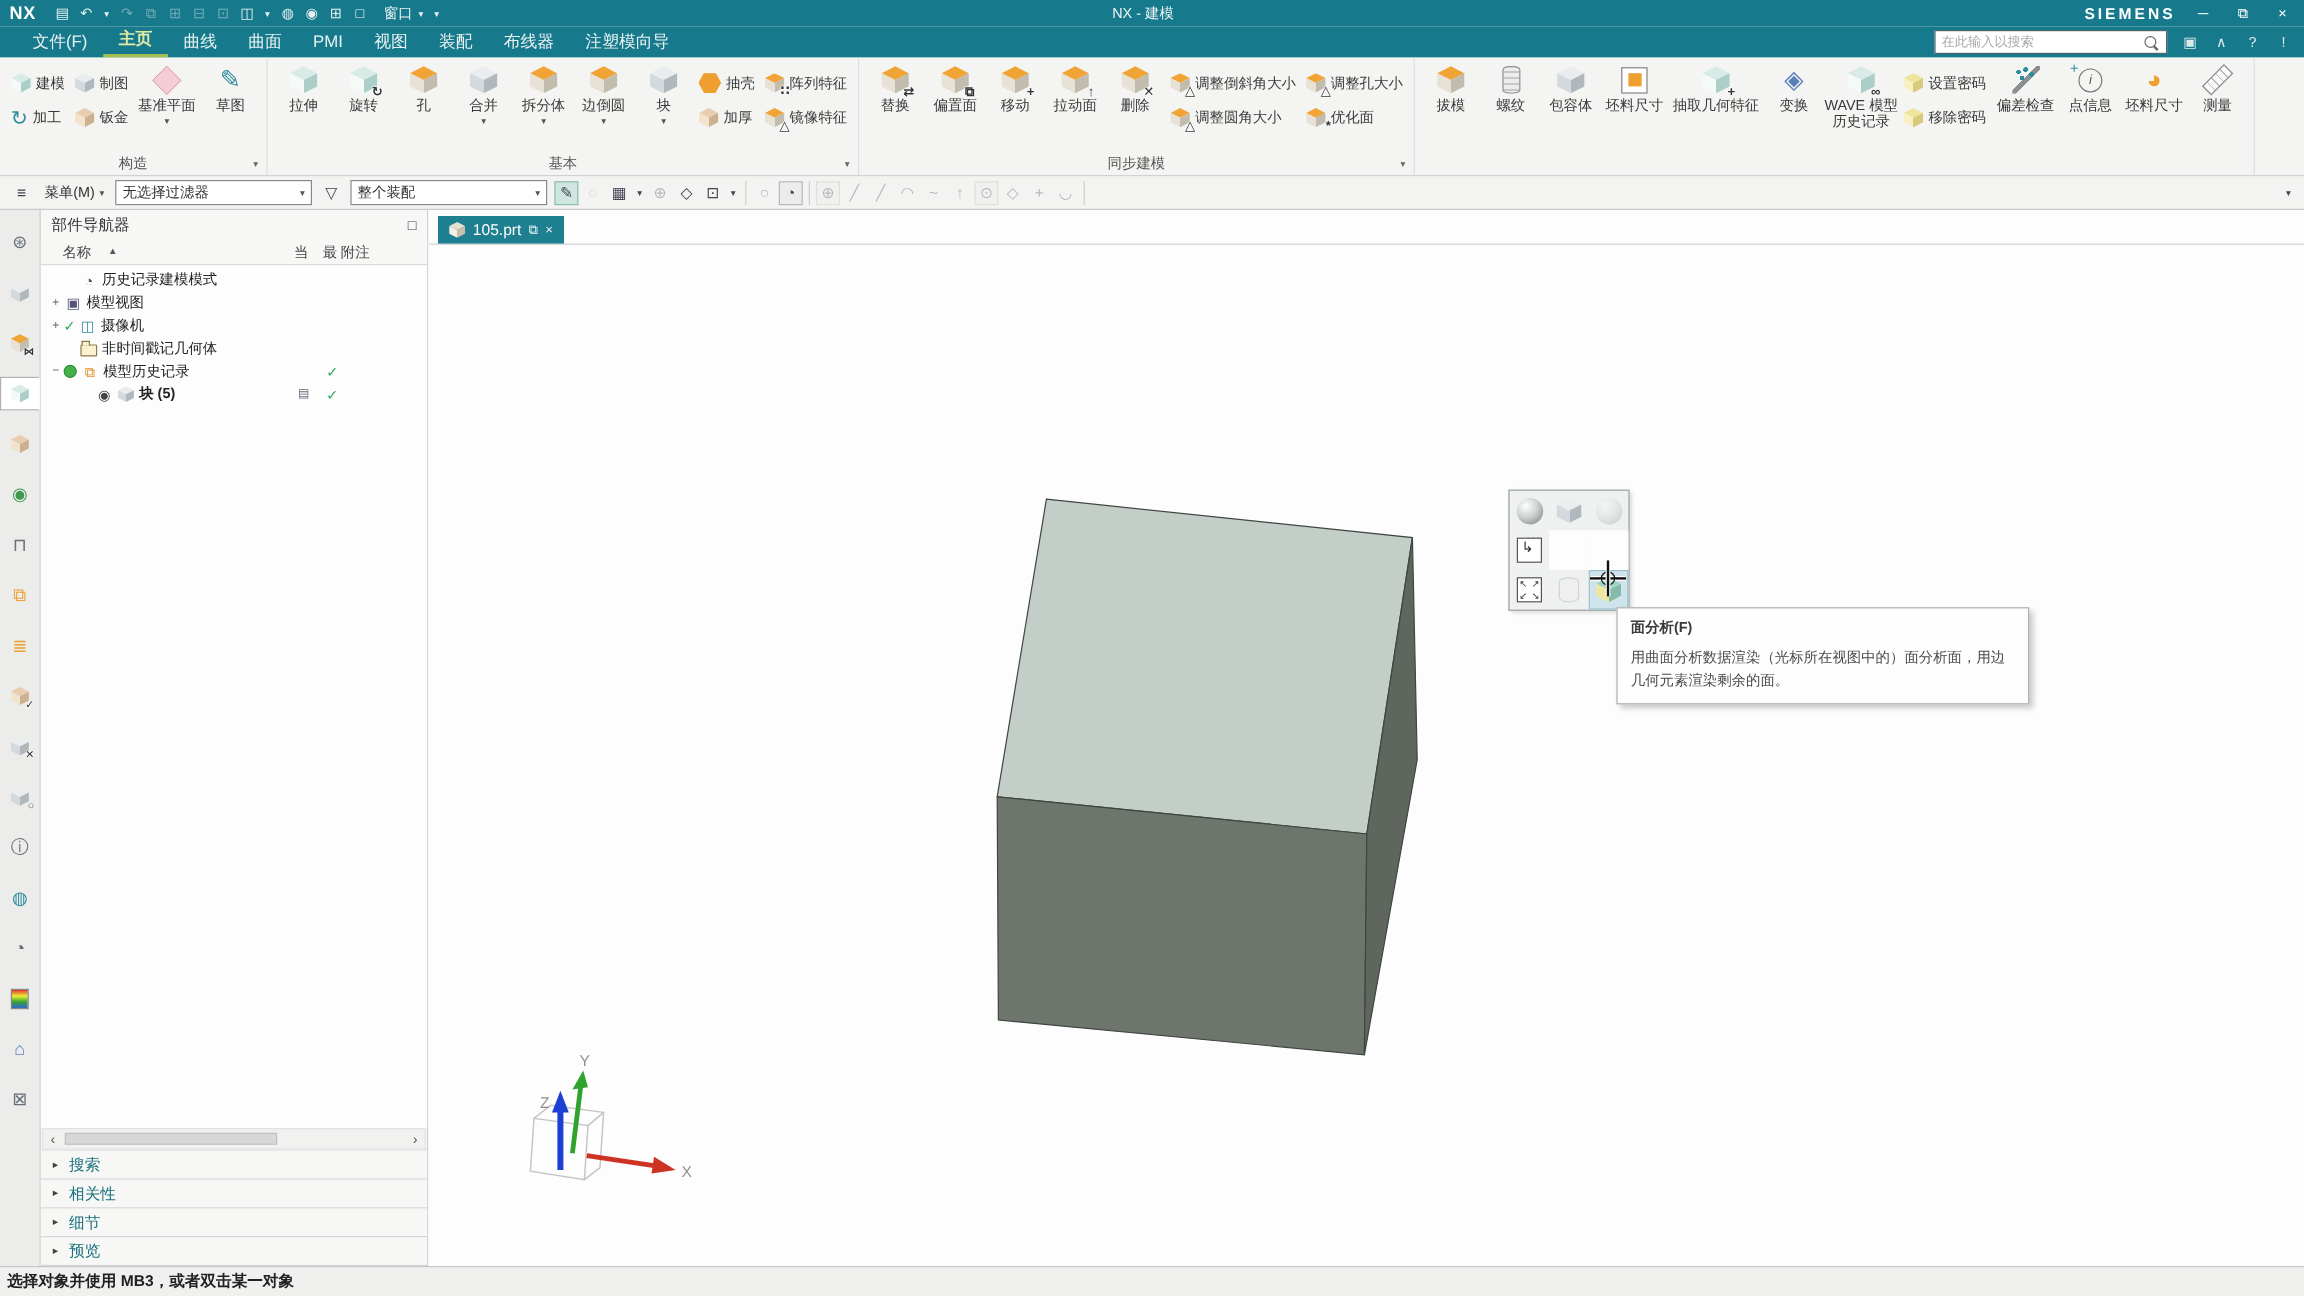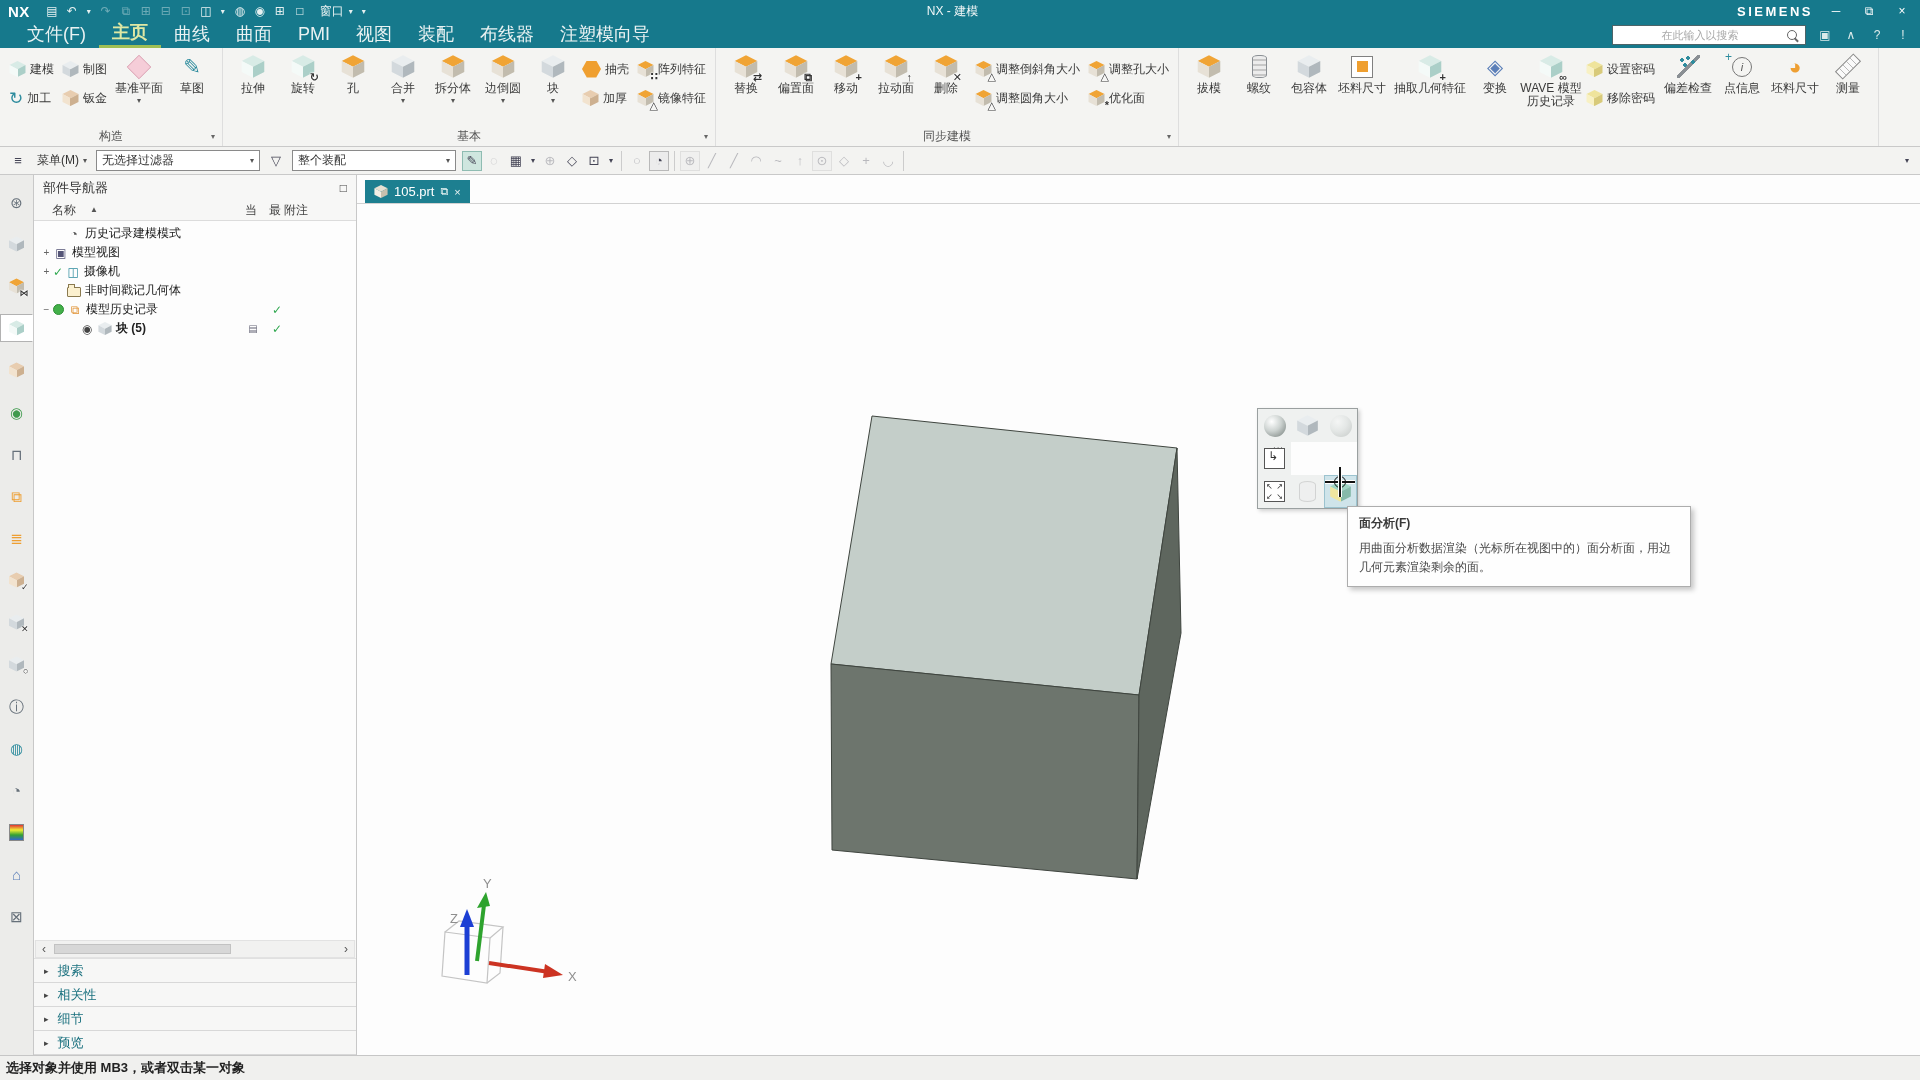--- a/index.html
+++ b/index.html
@@ -16,26 +16,26 @@
   .tbi.sm{font-size:8px;min-width:8px;}
   .tb-winmenu{display:inline-flex;align-items:center;gap:3px;margin-left:8px;font-size:12px;color:#e7f1f1;}
   .tb-title{position:absolute;left:0;right:15px;text-align:center;font-size:12px;color:#f1f7f7;pointer-events:none;}
   .tb-right{margin-left:auto;display:inline-flex;align-items:center;gap:13px;z-index:1;}
   .brand{font-weight:bold;letter-spacing:2.5px;font-size:13px;}
   .wbtn{width:20px;text-align:center;font-size:12px;}
 
   
   .menubar{height:26px;background:#16798c;display:flex;align-items:center;padding-left:14px;flex:none;}
   .mtabs{display:flex;align-items:stretch;height:26px;}
-  .mtab{padding:0 13px;color:#e9f2f2;font-size:18px;line-height:24px;height:26px;box-sizing:border-box;cursor:default;}
+  .mtab{padding:0 13px;color:#e9f2f2;font-size:14px;line-height:24px;height:26px;box-sizing:border-box;cursor:default;}
   .mtab.active{color:#dfe8a4;font-weight:bold;border-bottom:3px solid #9fbf54;line-height:21px;}
   .mright{margin-left:auto;display:flex;align-items:center;gap:12px;padding-right:10px;}
   .search{display:flex;align-items:center;background:#fff;border:1px solid #4d6468;height:18px;width:192px;}
   .search input{border:0;outline:0;flex:1;font-size:11px;padding:0 5px;color:#333;background:transparent;
-    font-family:"Liberation Sans","DejaVu Sans",sans-serif;text-align:center;}
+    font-family:"Liberation Sans","DejaVu Sans",sans-serif;}
   .search input::placeholder{color:#a9a9a9;}
   .mag{width:8px;height:8px;border:1.5px solid #666;border-radius:50%;position:relative;margin-right:8px;flex:none;}
   .mag::after{content:'';position:absolute;width:5px;height:1.5px;background:#666;transform:rotate(45deg);left:6px;top:8px;}
   .mrico{color:#dcebea;font-size:12px;min-width:14px;text-align:center;}
 
   
   .ribbon{display:flex;background:#f4f4f2;border-bottom:1px solid #c9c9c9;height:98px;flex:none;align-items:stretch;}
   .rgroup{display:flex;flex-direction:column;border-right:1px solid #dedede;padding:0 3px;}
   .ritems{display:flex;align-items:flex-start;flex:1;padding:4px 2px 0;}
   .rbtn{display:flex;cursor:default;}

